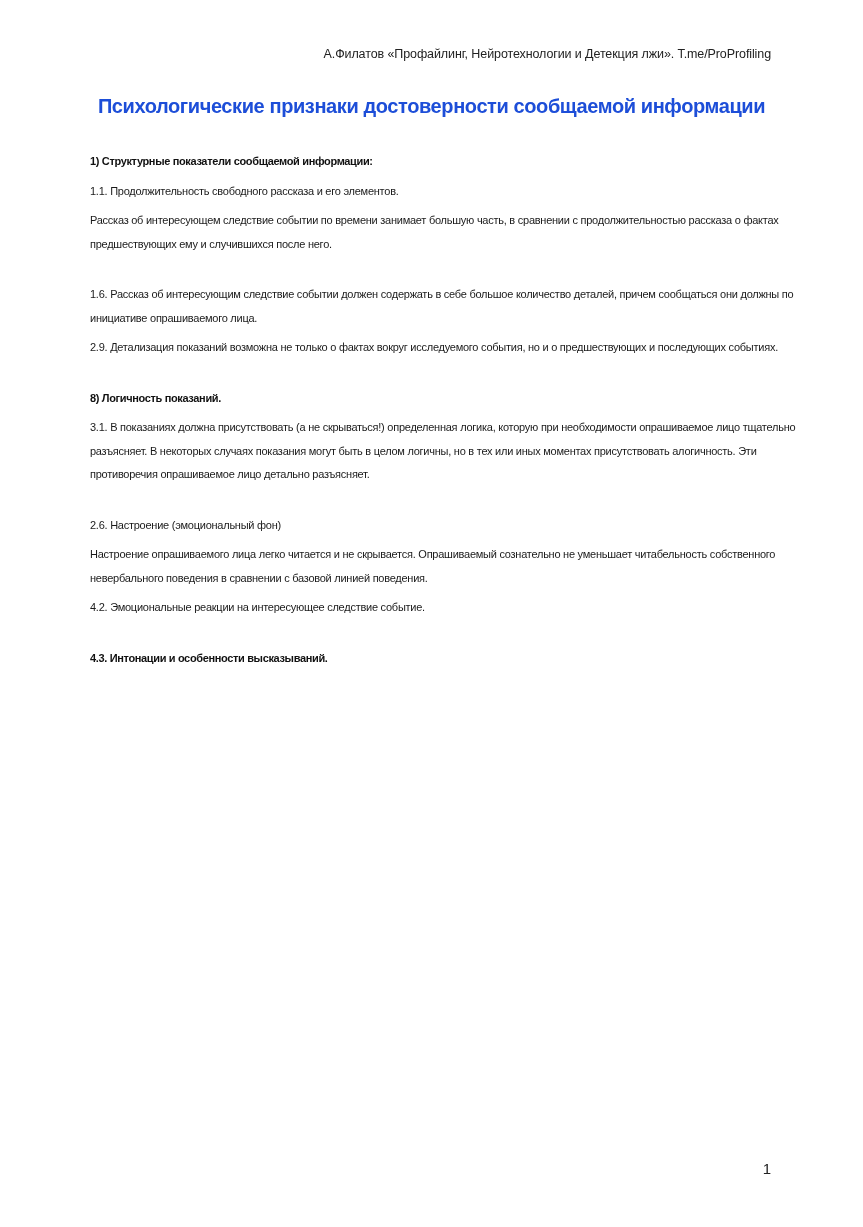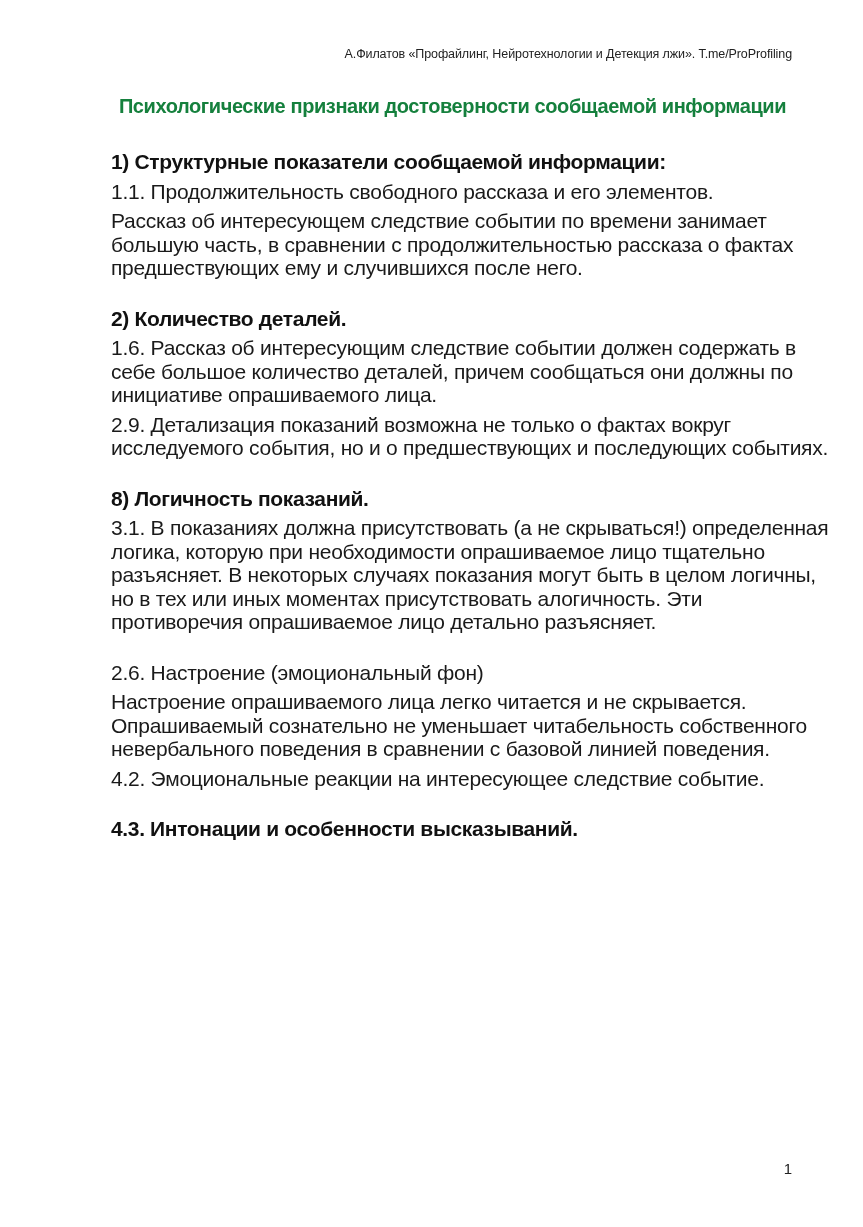--- a/index.html
+++ b/index.html
@@ -13,49 +13,48 @@
       position: relative;
       overflow: hidden;
       font-family: "Liberation Sans", "DejaVu Sans", sans-serif;
       color: #1a1a1a;
     }
     .page {
       position: absolute;
       left: 0; top: 0;
       width: 827px; height: 1227px;
       background: #ffffff;
-      margin-left: 21px;
     }
     .running-header {
       position: absolute;
       right: 56px;
       top: 47px;
       font-size: 12.5px;
       letter-spacing: -0.1px;
       color: #222;
       white-space: nowrap;
     }
     .doc-title {
       position: absolute;
       left: 0;
       width: 863px;
       top: 95px;
       text-align: center;
       font-size: 20px;
       font-weight: bold;
       letter-spacing: -0.4px;
-      color: #15803d;
+      color: #1d4ed8;
       white-space: nowrap;
     }
     .content {
       position: absolute;
       left: 90px;
       top: 150px;
       width: 720px;
-      font-size: 21px;
+      font-size: 11px;
       line-height: 23.5px;
       letter-spacing: -0.25px;
     }
     .section { margin-bottom: 27px; }
     .section-heading {
       font-weight: bold;
       margin: 0 0 6px 0;
       letter-spacing: -0.35px;
       color: #111;
     }
@@ -80,21 +79,20 @@
 
   <div class="content">
 
     <div class="section">
       <p class="section-heading">1) Структурные показатели сообщаемой информации:</p>
       <p class="para">1.1. Продолжительность свободного рассказа и его элементов.</p>
       <p class="para">Рассказ об интересующем следствие событии по времени занимает большую часть, в сравнении с продолжительностью рассказа о фактах предшествующих ему и случившихся после него.</p>
     </div>
 
     <div class="section">
-      <p class="section-heading">2) Количество деталей.</p>
       <p class="para">1.6. Рассказ об интересующим следствие событии должен содержать в себе большое количество деталей, причем сообщаться они должны по инициативе опрашиваемого лица.</p>
       <p class="para">2.9. Детализация показаний возможна не только о фактах вокруг исследуемого события, но и о предшествующих и последующих событиях.</p>
     </div>
 
     <div class="section">
       <p class="section-heading">8) Логичность показаний.</p>
       <p class="para">3.1. В показаниях должна присутствовать (а не скрываться!) определенная логика, которую при необходимости опрашиваемое лицо тщательно разъясняет. В некоторых случаях показания могут быть в целом логичны, но в тех или иных моментах присутствовать алогичность. Эти противоречия опрашиваемое лицо детально разъясняет.</p>
     </div>
 
     <div class="section">

